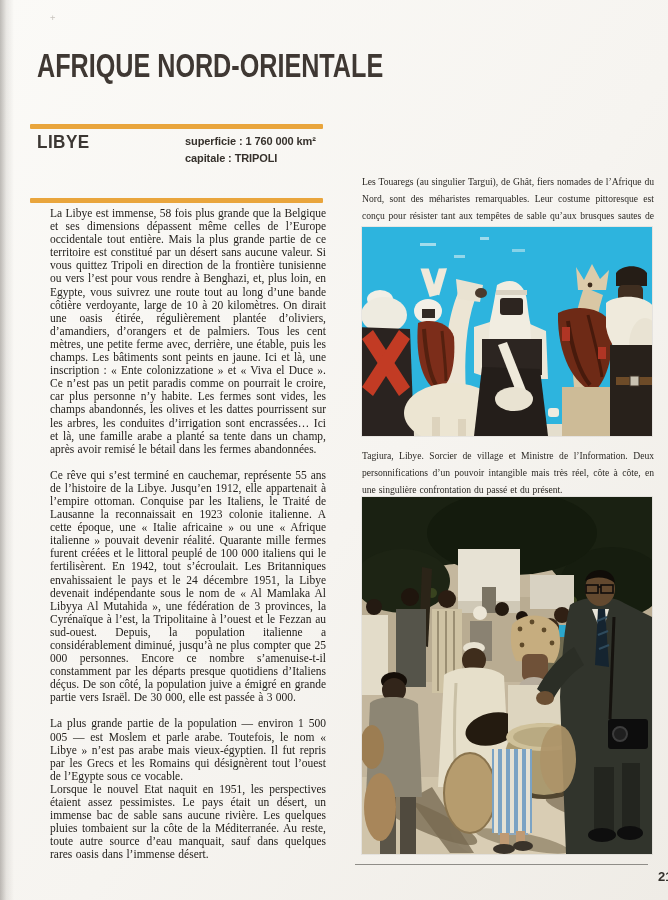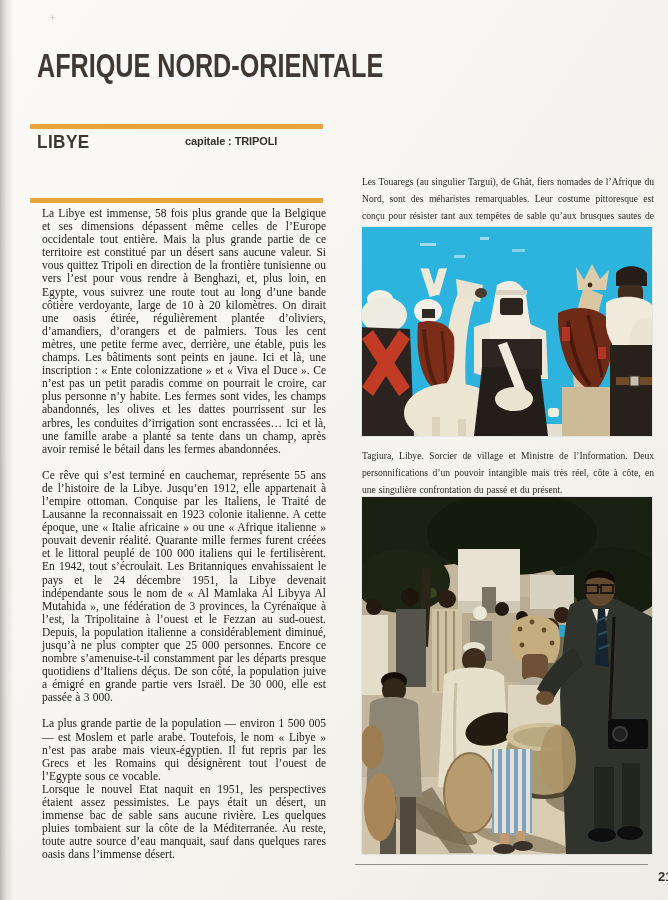--- a/index.html
+++ b/index.html
@@ -30,21 +30,21 @@
   .stats{
     position:absolute;left:185px;top:133px;width:160px;
     font-family:"Liberation Sans",sans-serif;font-weight:700;font-size:11px;line-height:17px;
     color:#36312c;letter-spacing:-0.1px;
   }
   .article{
     position:absolute;left:38px;top:207px;width:288px;
     font-size:11.5px;line-height:13.1px;text-align:justify;color:#24211d;
     word-spacing:0.04em;
   }
-  .article p{margin:0 0 13px 4px;}
+  .article p{margin:0 0 13px 12px;}
   .article p.flush{margin-bottom:0;}
   .caption{
     position:absolute;left:362px;width:292px;
     font-size:9.6px;line-height:17px;text-align:justify;color:#2c2925;word-spacing:0.05em;
   }
   .caption-1{top:173px;}
   .caption-2{top:447px;}
   .photo{position:absolute;left:362px;box-shadow:0 0 0 1px rgba(0,0,0,0.06);}
   .photo-1{top:227px;width:290px;height:209px;}
   .photo-2{top:497px;width:290px;height:357px;}
@@ -60,20 +60,21 @@
 
 <div class="page">
   <div class="edge-shadow"></div>
   <div class="reg-mark">+</div>
 
   <div class="title">AFRIQUE NORD-ORIENTALE</div>
 
   <div class="bar bar-top"></div>
   <div class="country-name">LIBYE</div>
   <div class="stats">
+    <div>superficie : 1 760 000 km²</div>
     <div>capitale : TRIPOLI</div>
   </div>
   <div class="bar bar-bottom"></div>
 
   <div class="article">
     <p>La Libye est immense, 58 fois plus grande que la Belgique et ses dimensions dépassent même celles de l’Europe occidentale tout entière. Mais la plus grande partie de ce territoire est constitué par un désert sans aucune valeur. Si vous quittez Tripoli en direction de la frontière tunisienne ou vers l’est pour vous rendre à Benghazi, et, plus loin, en Egypte, vous suivrez une route tout au long d’une bande côtière verdoyante, large de 10 à 20 kilomètres. On dirait une oasis étirée, régulièrement plantée d’oliviers, d’amandiers, d’orangers et de palmiers. Tous les cent mètres, une petite ferme avec, derrière, une étable, puis les champs. Les bâtiments sont peints en jaune. Ici et là, une inscription : « Ente colonizzatione » et « Viva el Duce ». Ce n’est pas un petit paradis comme on pourrait le croire, car plus personne n’y habite. Les fermes sont vides, les champs abandonnés, les olives et les dattes pourrissent sur les arbres, les conduites d’irrigation sont encrassées… Ici et là, une famille arabe a planté sa tente dans un champ, après avoir remisé le bétail dans les fermes abandonnées.</p>
     <p>Ce rêve qui s’est terminé en cauchemar, représente 55 ans de l’histoire de la Libye. Jusqu’en 1912, elle appartenait à l’empire ottoman. Conquise par les Italiens, le Traité de Lausanne la reconnaissait en 1923 colonie italienne. A cette époque, une « Italie africaine » ou une « Afrique italienne » pouvait devenir réalité. Quarante mille fermes furent créées et le littoral peuplé de 100 000 italiens qui le fertilisèrent. En 1942, tout s’écroulait. Les Britanniques envahissaient le pays et le 24 décembre 1951, la Libye devenait indépendante sous le nom de « Al Mamlaka Al Libyya Al Mutahida », une fédération de 3 provinces, la Cyrénaïque à l’est, la Tripolitaine à l’ouest et le Fezzan au sud-ouest. Depuis, la population italienne a considérablement diminué, jusqu’à ne plus compter que 25 000 personnes. Encore ce nombre s’amenuise-t-il constamment par les départs presque quotidiens d’Italiens déçus. De son côté, la population juive a émigré en grande partie vers Israël. De 30 000, elle est passée à 3 000.</p>
     <p class="flush">La plus grande partie de la population — environ 1 500 005 — est Moslem et parle arabe. Toutefois, le nom « Libye » n’est pas arabe mais vieux-égyptien. Il fut repris par les Grecs et les Romains qui désignèrent tout l’ouest de l’Egypte sous ce vocable.</p>
     <p class="flush">Lorsque le nouvel Etat naquit en 1951, les perspectives étaient assez pessimistes. Le pays était un désert, un immense bac de sable sans aucune rivière. Les quelques pluies tombaient sur la côte de la Méditerranée. Au reste, toute autre source d’eau manquait, sauf dans quelques rares oasis dans l’immense désert.</p>
   </div>

